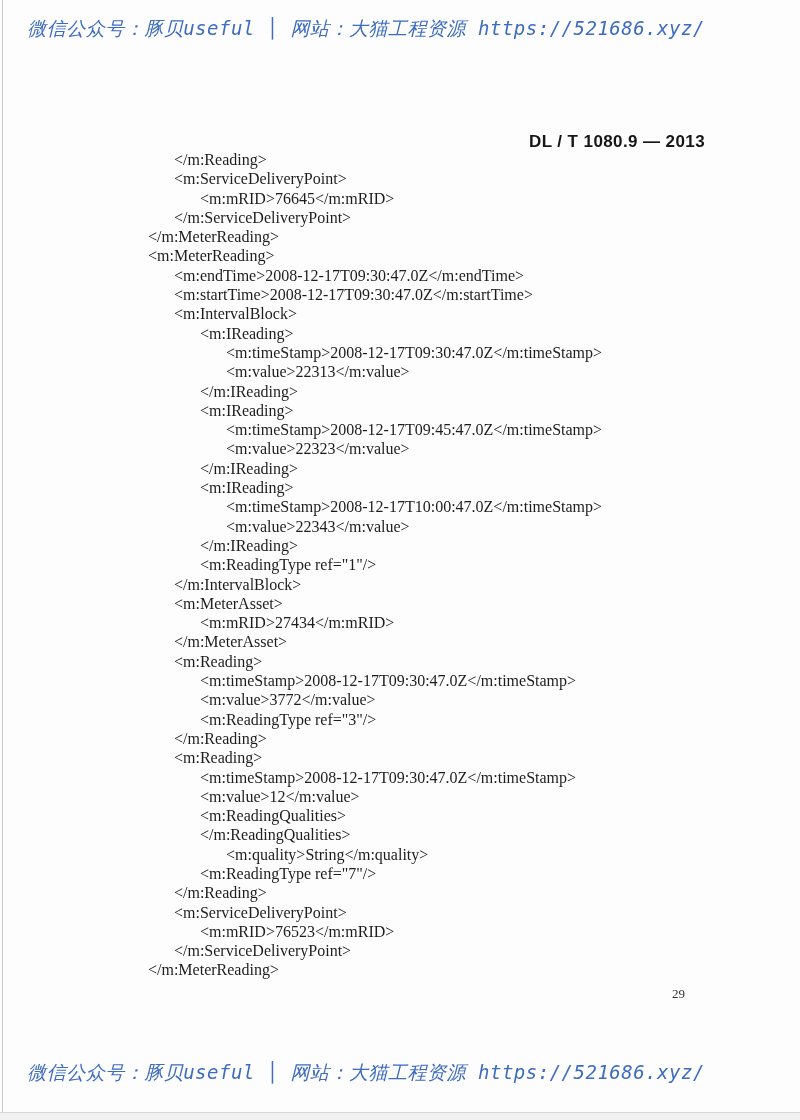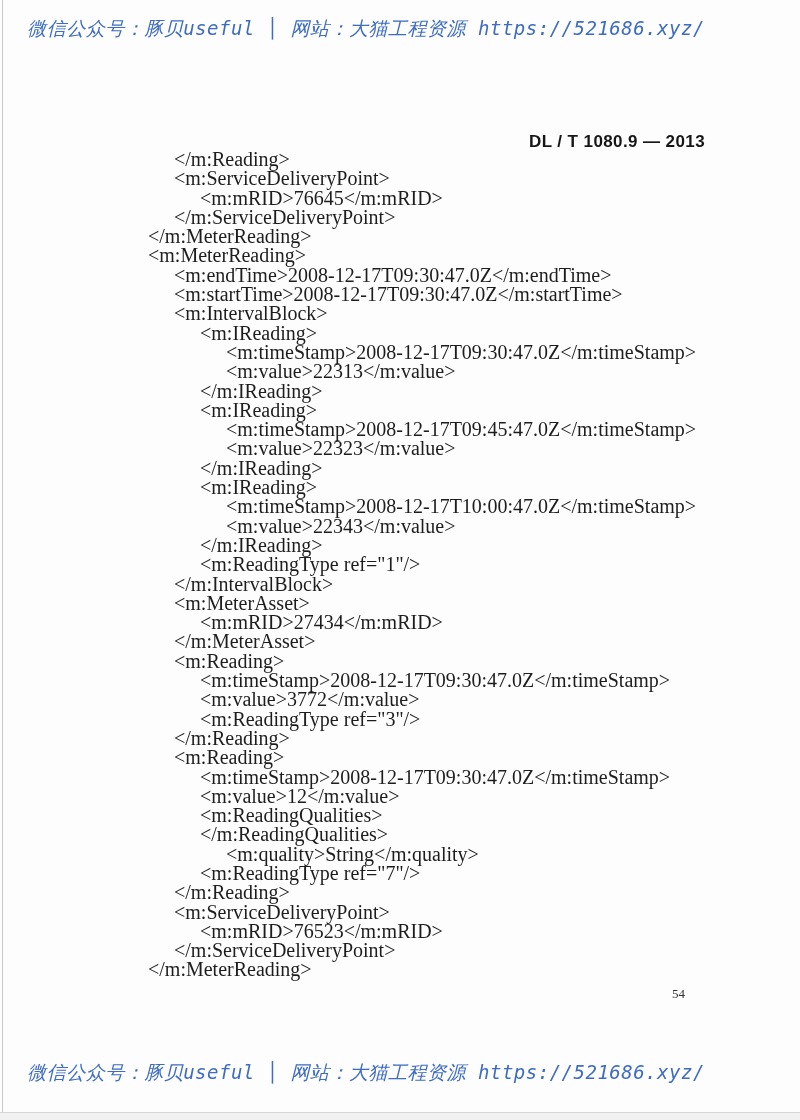--- a/index.html
+++ b/index.html
@@ -44,21 +44,21 @@
     font-weight:bold;
     font-size:17px;
     letter-spacing:0.4px;
     color:#161616;
   }
   .code-block {
     position:absolute;
     left:148px; top:150px;
     width:600px;
     font-family:"Liberation Serif",serif;
-    font-size:20px;
+    font-size:16px;
     color:#1d1d1d;
   }
   .code-line {
     height:19.3px;
     line-height:19.3px;
     white-space:pre;
   }
   .page-number {
     position:absolute;
     top:986px; left:672px;
@@ -118,19 +118,19 @@
       <div class="code-line" style="margin-left: 52px;">&lt;/m:ReadingQualities&gt;</div>
       <div class="code-line" style="margin-left: 78px;">&lt;m:quality&gt;String&lt;/m:quality&gt;</div>
       <div class="code-line" style="margin-left: 52px;">&lt;m:ReadingType ref="7"/&gt;</div>
       <div class="code-line" style="margin-left: 26px;">&lt;/m:Reading&gt;</div>
       <div class="code-line" style="margin-left: 26px;">&lt;m:ServiceDeliveryPoint&gt;</div>
       <div class="code-line" style="margin-left: 52px;">&lt;m:mRID&gt;76523&lt;/m:mRID&gt;</div>
       <div class="code-line" style="margin-left: 26px;">&lt;/m:ServiceDeliveryPoint&gt;</div>
       <div class="code-line" style="margin-left: 0px;">&lt;/m:MeterReading&gt;</div>
     </div>
 
-  <div class="page-number">54</div>
+  <div class="page-number">29</div>
 
   <div class="watermark bottom" style="color: rgb(61, 108, 192);">微信公众号：豚贝useful │ 网站：大猫工程资源 https://521686.xyz/</div>
 
   <div class="bottom-strip"></div>
 
 </div>
 
 </body></html>

